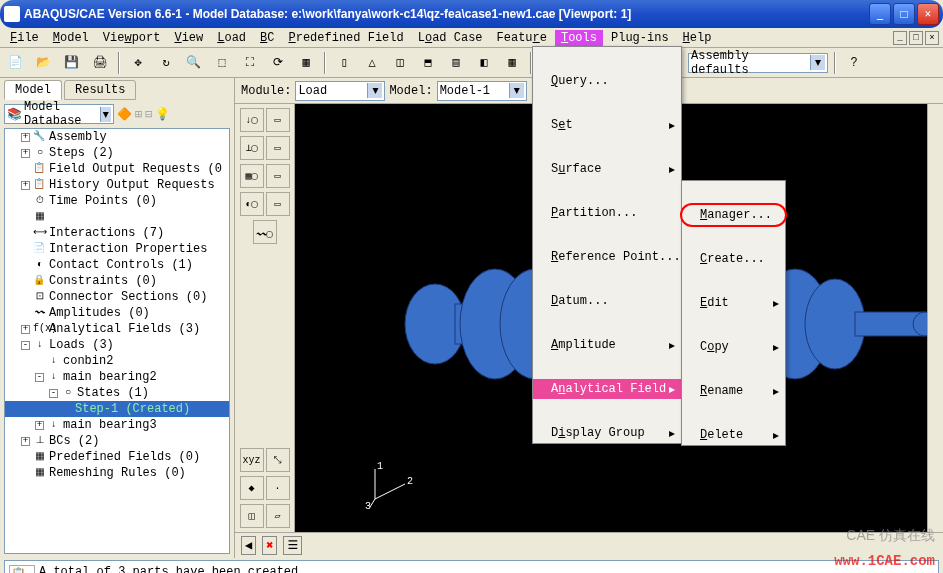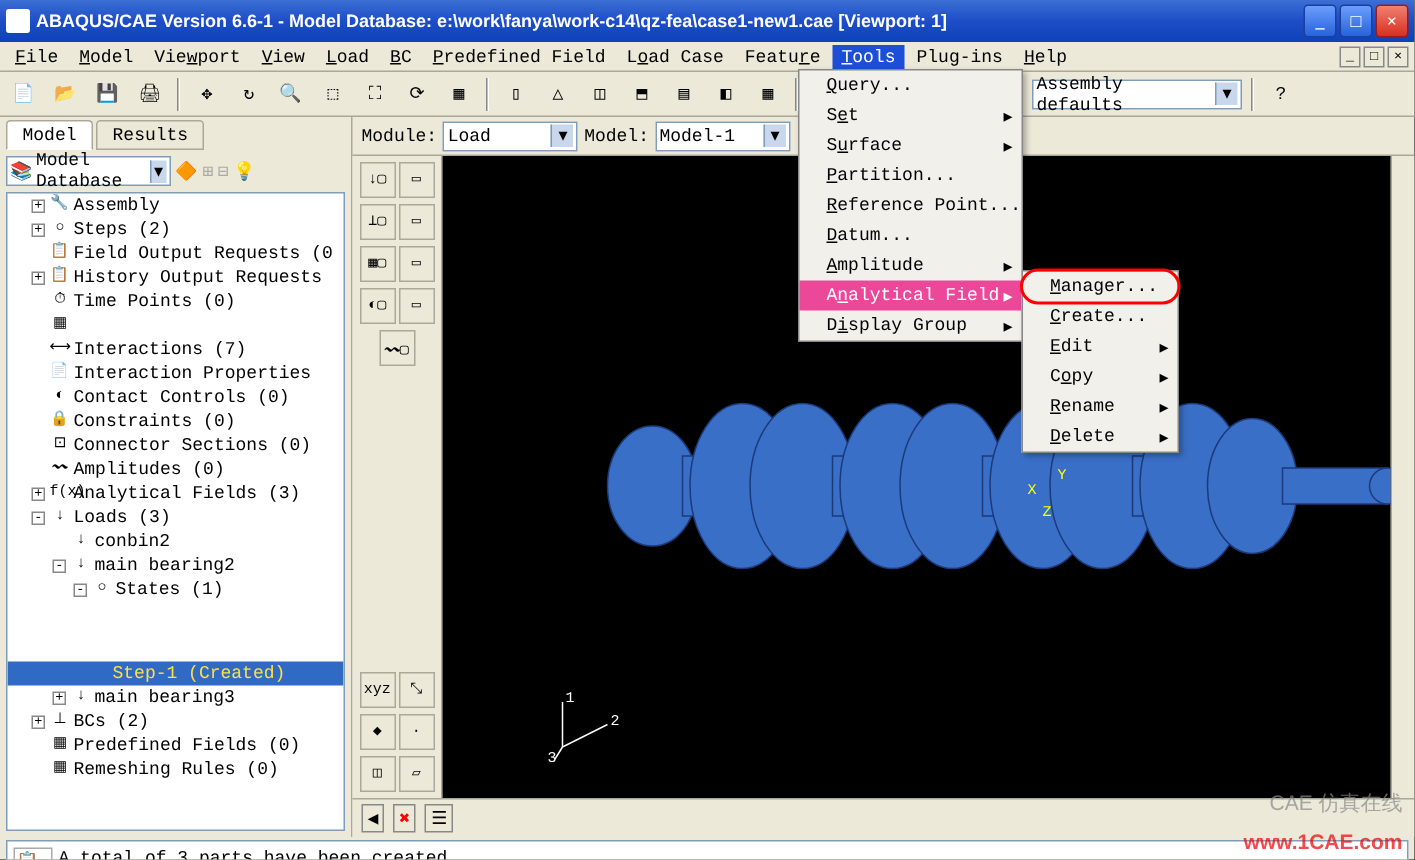--- a/index.html
+++ b/index.html
@@ -14,20 +14,21 @@
 .titlebar {
   height: 28px;
   background: linear-gradient(to bottom, #3b6fd4 0%, #1e4dc7 50%, #0c42b8 100%);
   color: #fff;
   display: flex;
   align-items: center;
   padding: 0 4px;
   font-family: Tahoma, sans-serif;
   font-weight: bold;
   font-size: 12px;
+  border-radius: 13px;
 }
 .titlebar .icon { width:16px; height:16px; background:#fff; margin-right:4px; border-radius:2px; }
 .titlebar .title { flex:1; white-space:nowrap; overflow:hidden; }
 .winbtns { display:flex; gap:2px; }
 .winbtn { width:22px; height:22px; border-radius:3px; display:flex; align-items:center; justify-content:center; color:#fff; font-weight:bold; font-family:Tahoma; font-size:12px; }
 .minbtn, .maxbtn { background:linear-gradient(#6a9eff,#2862d8); border:1px solid #1a3f9c; }
 .closebtn { background:linear-gradient(#f08070,#d83020); border:1px solid #9c1a1a; }
 .menubar {
   height: 20px;
   background:#ece9d8;
@@ -57,56 +58,56 @@
 .combo .arrow { width:15px; background:#c8d7ec; border-left:1px solid #7f9db9; text-align:center; }
 .workarea { display:flex; height:480px; }
 .modelcol { width:235px; background:#ece9d8; border-right:1px solid #aca899; display:flex; flex-direction:column; }
 .tabs { display:flex; padding:2px 4px 0; }
 .tab { padding:2px 10px; background:#ece9d8; border:1px solid #aca899; border-radius:3px 3px 0 0; margin-right:2px; }
 .tab.active { background:#fff; border-bottom:1px solid #fff; font-weight:normal; }
 .tree-toolbar { padding:4px; display:flex; align-items:center; gap:3px; }
 .tree { flex:1; background:#fff; border:1px solid #7f9db9; margin:0 4px 4px; overflow:auto; font-family:"Courier New"; font-size:12px; }
 .tree-line { white-space:nowrap; padding:1px 2px; display:flex; align-items:center; }
 .tree-line .sp { display:inline-block; }
-.tree-line.selected { background:#316ac5; color:#fde047;margin-top:40px; }
+.tree-line.selected { background:#316ac5; color:#86efac; }
 .exp { display:inline-block; width:9px; height:9px; border:1px solid #888; text-align:center; line-height:7px; font-size:9px; margin-right:3px; }
 .ticon { width:14px; height:14px; display:inline-block; margin-right:2px; font-size:10px; text-align:center; line-height:14px; }
 .viewport-col { flex:1; display:flex; flex-direction:column; }
 .context-bar { height:26px; display:flex; align-items:center; padding:0 6px; gap:4px; border-bottom:1px solid #aca899; }
 .viewport-body { flex:1; display:flex; }
 .left-vtb { width:60px; background:#ece9d8; border-right:1px solid #aca899; padding:4px 2px; display:flex; flex-direction:column; gap:4px; align-items:center; }
 .vtb-row { display:flex; gap:2px; }
 .vtb-icon { width:24px; height:24px; border:1px solid #aca899; background:#ece9d8; display:flex; align-items:center; justify-content:center; font-size:10px; }
 .canvas { flex:1; background:#000; position:relative; overflow:hidden; }
 .dropdown-menu {
   position:absolute;
   background:#f1f0ea;
   border:1px solid #888;
   box-shadow:2px 2px 4px rgba(0,0,0,0.3);
   z-index:100;
   font-family:"Courier New";
   font-size:12px;
 }
-.dropdown-menu .mi { padding:3px 22px 3px 18px; white-space:nowrap; display:flex; justify-content:space-between; position:relative; }
+.dropdown-menu .mi { padding:3px 22px 3px 18px; white-space:nowrap; display:flex; justify-content:space-between; position:relative;margin-top:24px; }
 .dropdown-menu .mi u { text-decoration:underline; }
 .dropdown-menu .mi.hi { background:#ec4899; color:#fff; }
 .dropdown-menu .mi .arr { position:absolute; right:6px; }
 .tools-menu { top:46px; left:532px; width:150px; }
 .sub-menu { top:180px; left:681px; width:105px; }
 .sub-menu .mi.circled { outline:2px solid red; border-radius:10px; }
 .prompt-bar { height:26px; background:#ece9d8; border-top:1px solid #aca899; display:flex; align-items:center; padding:0 6px; gap:6px; }
 .msg-area { height:50px; background:#fff; border:1px solid #7f9db9; margin:2px 4px; padding:4px; font-family:"Courier New"; font-size:12px; overflow:hidden; display:flex; }
 .msg-icons { width:30px; display:flex; flex-direction:column; gap:2px; padding-right:4px; }
 .msg-text { flex:1; }
 .crankshaft {
   position:absolute; top:130px; left:100px; width:560px; height:180px;
 }
 .crank-body { fill:#3a6fc8; stroke:#1a3a7a; stroke-width:1; }
 .triad { position:absolute; bottom:20px; left:70px; color:#fff; font-size:11px; }
-.watermark { position:absolute; bottom:4px; right:8px; color:#e00; font-family:Liberation Sans, sans-serif; font-size:14px; font-weight:bold; opacity:0.7; }
+.watermark { position:absolute; bottom:4px; right:8px; color:#e00; font-family:Liberation Mono, monospace; font-size:14px; font-weight:bold; opacity:0.7; }
 .watermark2 { position:absolute; bottom:28px; right:8px; color:#888; font-family:sans-serif; font-size:14px; opacity:0.7; }
 .scrollbar { width:16px; background:#ece9d8; border-left:1px solid #aca899; }
 </style>
 </head>
 <body>
 
 <div class="titlebar">
   <div class="icon"></div>
   <div class="title">ABAQUS/CAE Version 6.6-1 - Model Database: e:\work\fanya\work-c14\qz-fea\case1-new1.cae [Viewport: 1]</div>
   <div class="winbtns">
@@ -119,21 +120,21 @@
 <div class="menubar">
   <div class="menu-item"><u>F</u><span></span>ile</div>
   <div class="menu-item"><u>M</u>odel</div>
   <div class="menu-item">Vie<u>w</u>port</div>
   <div class="menu-item"><u>V</u>iew</div>
   <div class="menu-item"><u>L</u>oad</div>
   <div class="menu-item"><u>B</u>C</div>
   <div class="menu-item"><u>P</u>redefined Field</div>
   <div class="menu-item">L<u>o</u>ad Case</div>
   <div class="menu-item">Featu<u>r</u>e</div>
-  <div class="menu-item" style="background:#1d4ed8;color:#fff;"><u>T</u>ools</div>
+  <div class="menu-item" style="background:#d946ef;color:#fff;"><u>T</u>ools</div>
   <div class="menu-item">Plu<u>g</u>-ins</div>
   <div class="menu-item"><u>H</u>elp</div>
   <div class="inner-winbtns">
     <div class="btn">_</div>
     <div class="btn">□</div>
     <div class="btn">×</div>
   </div>
 </div>
 
 <div class="toolbar">
@@ -234,21 +235,21 @@
         <div class="tree-line">
           <span class="sp" style="width: 14px;"></span>
           <span style="width: 12px; display: inline-block;"></span>
           <span class="ticon">📄</span>
           <span>Interaction Properties</span>
         </div>
         <div class="tree-line">
           <span class="sp" style="width: 14px;"></span>
           <span style="width: 12px; display: inline-block;"></span>
           <span class="ticon">◐</span>
-          <span>Contact Controls (0)</span>
+          <span>Contact Controls (1)</span>
         </div>
         <div class="tree-line">
           <span class="sp" style="width: 14px;"></span>
           <span style="width: 12px; display: inline-block;"></span>
           <span class="ticon">🔒</span>
           <span>Constraints (0)</span>
         </div>
         <div class="tree-line">
           <span class="sp" style="width: 14px;"></span>
           <span style="width: 12px; display: inline-block;"></span>

